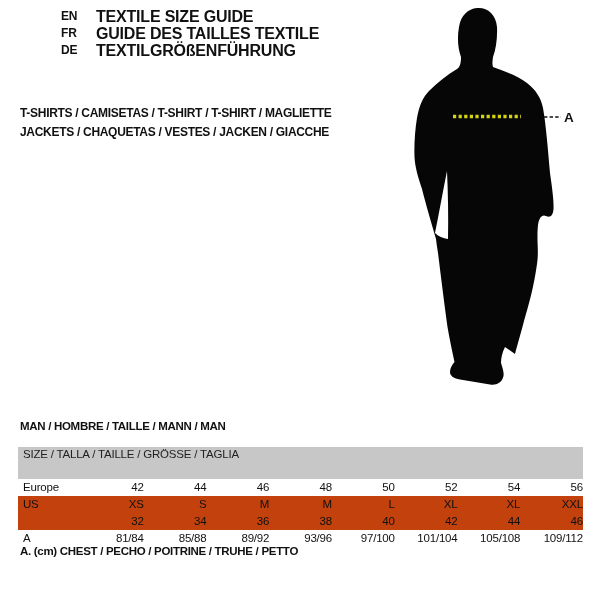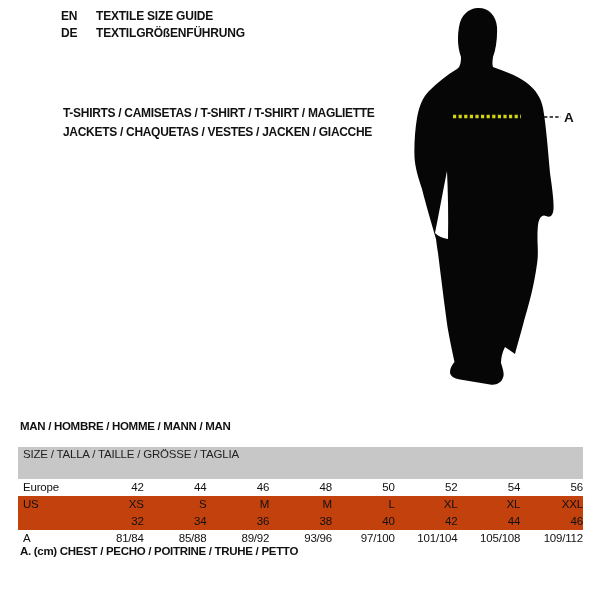--- a/index.html
+++ b/index.html
@@ -6,24 +6,24 @@
   body{
     width:600px;height:600px;background:#ffffff;position:relative;
     font-family:"Liberation Sans",sans-serif;color:#111;overflow:hidden;
   }
   .abs{position:absolute;}
 
   
   .lang-block{left:25px;top:8px;}
   .lang-row{display:flex;height:17px;line-height:17px;padding-left:36px;}
   .lang-code{width:35px;font-size:12px;font-weight:700;letter-spacing:-0.2px;}
-  .lang-label{font-size:12px;font-weight:700;letter-spacing:-0.2px;white-space:nowrap;}
+  .lang-label{font-size:16px;font-weight:700;letter-spacing:-0.2px;white-space:nowrap;}
 
   
-  .category-block{left:20px;top:104px;margin-left:43px;}
+  .category-block{left:20px;top:104px;}
   .category-line{font-size:12px;font-weight:700;letter-spacing:-0.3px;line-height:18.5px;white-space:nowrap;}
 
   
   .figure-wrap{left:405px;top:5px;width:170px;height:390px;}
   svg text{font-family:"Liberation Sans",sans-serif;}
 
   
   .section-title{left:20px;top:420px;font-size:11.5px;font-weight:700;letter-spacing:-0.3px;white-space:nowrap;}
 
   
@@ -38,20 +38,24 @@
   
   .footnote{left:20px;top:545px;font-size:11.5px;font-weight:700;letter-spacing:-0.3px;white-space:nowrap;text-align:right;}
 </style>
 </head>
 <body>
 
 <div class="abs lang-block">
   <div class="lang-row">
     <span class="lang-code">EN</span>
     <span class="lang-label">TEXTILE SIZE GUIDE</span>
+  </div>
+  <div class="lang-row">
+    <span class="lang-code">FR</span>
+    <span class="lang-label">GUIDE DES TAILLES TEXTILE</span>
   </div>
   <div class="lang-row">
     <span class="lang-code">DE</span>
     <span class="lang-label">TEXTILGRÖßENFÜHRUNG</span>
   </div>
 </div>
 
 <div class="abs category-block">
   <div class="category-line">T-SHIRTS / CAMISETAS / T-SHIRT / T-SHIRT / MAGLIETTE</div>
   <div class="category-line">JACKETS / CHAQUETAS / VESTES / JACKEN / GIACCHE</div>
@@ -69,21 +73,21 @@
          C27,220 21,200 17,184 C13,172 10,162 9.5,152 C9,140 10,125 12,113
          C14,101 18,92 24,86 C32,78 42,70 52,64 C55,62 56,58 56,52
          C53,44 52,33 54,22 C56,10 63,4 72,3 Z" fill="#060606"></path>
     <path fill="#ffffff" d="M42,166 C38,186 34,208 30,228 C33,231 38,233.5 43,234 C43.5,211 43,188 42,166 Z"></path>
     <line x1="48" y1="111.5" x2="116" y2="111.5" stroke-width="3.5" stroke-dasharray="3.2,2.4" stroke="#d3d60e"></line>
     <line x1="139" y1="112" x2="156" y2="112" stroke-width="1.6" stroke-dasharray="3.4,2.2" stroke="#111111"></line>
     <text x="159" y="117" font-size="13.5" font-weight="600" fill="#111">A</text>
   </svg>
 </div>
 
-<div class="abs section-title">MAN / HOMBRE / HOMME / MANN / MAN</div>
+<div class="abs section-title">MAN / HOMBRE / TAILLE / MANN / MAN</div>
 
 <div class="abs size-table">
   <div class="thead">SIZE / TALLA / TAILLE / GRÖSSE / TAGLIA</div>
 
   <div class="trow">
     <div class="tlabel">Europe</div>
     <div class="tcell">42</div>
     <div class="tcell">44</div>
     <div class="tcell">46</div>
     <div class="tcell">48</div>

